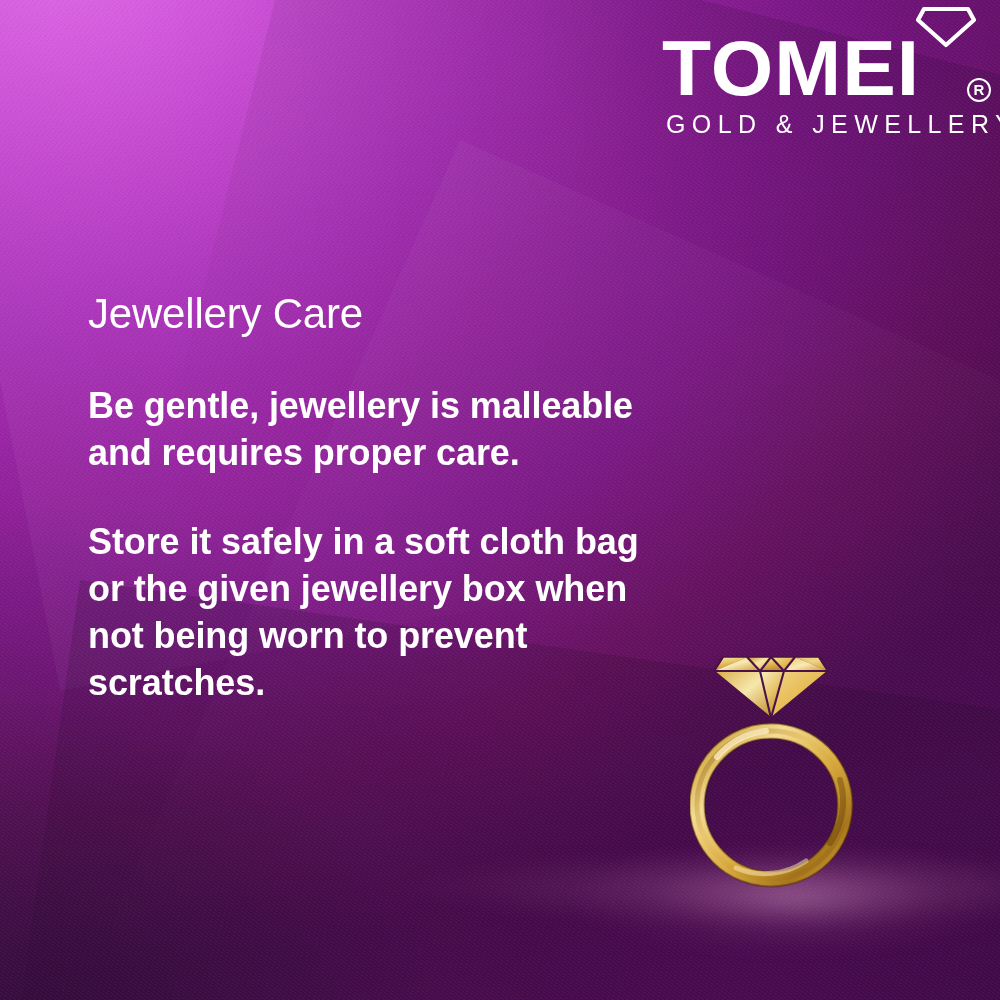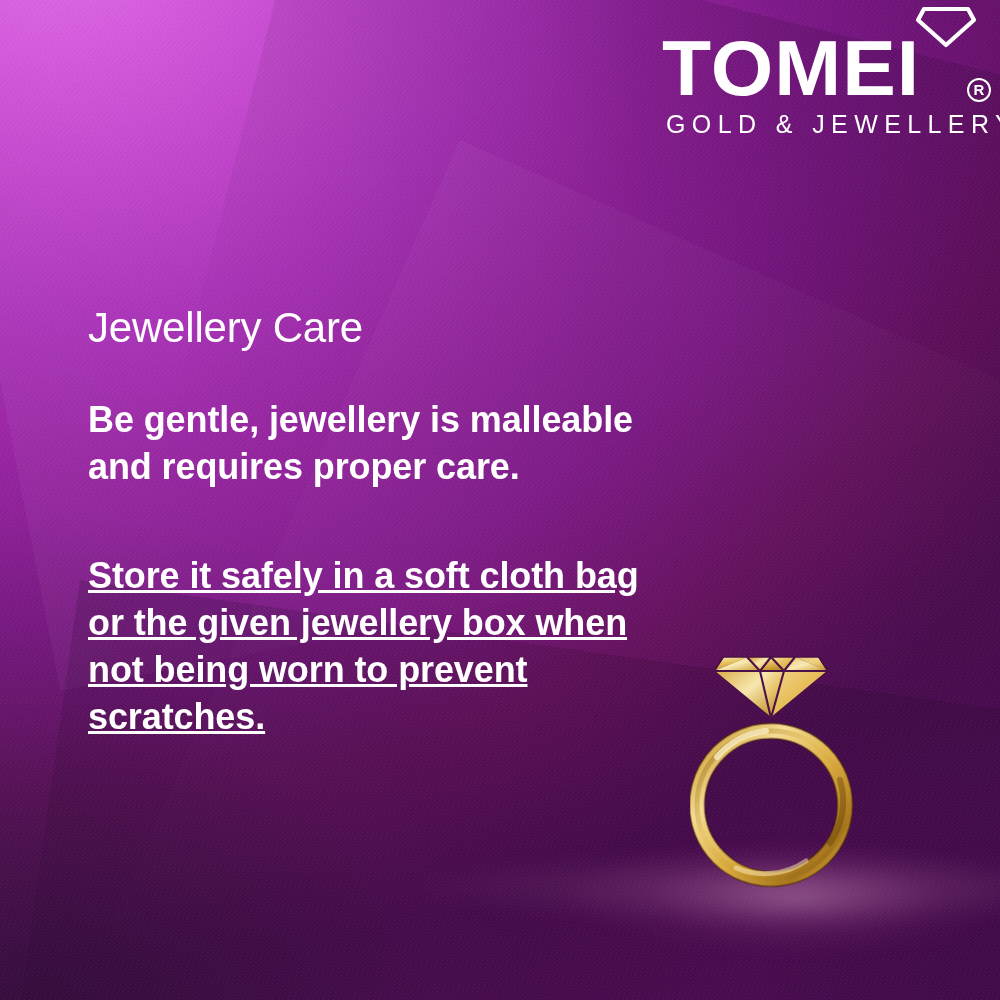--- a/index.html
+++ b/index.html
@@ -189,40 +189,40 @@
     color: #ffffff;
     letter-spacing: 6.4px;
     font-weight: normal;
     white-space: nowrap;
   }
 
   
   .copy {
     position: absolute;
     left: 88px;
-    top: 304px;
+    top: 290px;
     width: 560px;
   }
   .headline {
     font-size: 42px;
     line-height: 48px;
     font-weight: normal;
     color: #ffffff;
     margin: 0 0 44px 0;
     letter-spacing: -0.2px;
   }
   .para {
     font-size: 36px;
     line-height: 47px;
     font-weight: bold;
     color: #ffffff;
     margin: 0;
     letter-spacing: -0.1px;
   }
-  .para + .para { margin-top: 62px; text-decoration: underline; }
+  .para + .para { margin-top: 42px; }
 
   
   .ring-art {
     position: absolute;
     left: 690px;
     top: 640px;
     width: 200px;
     height: 250px;
   }
 </style>

